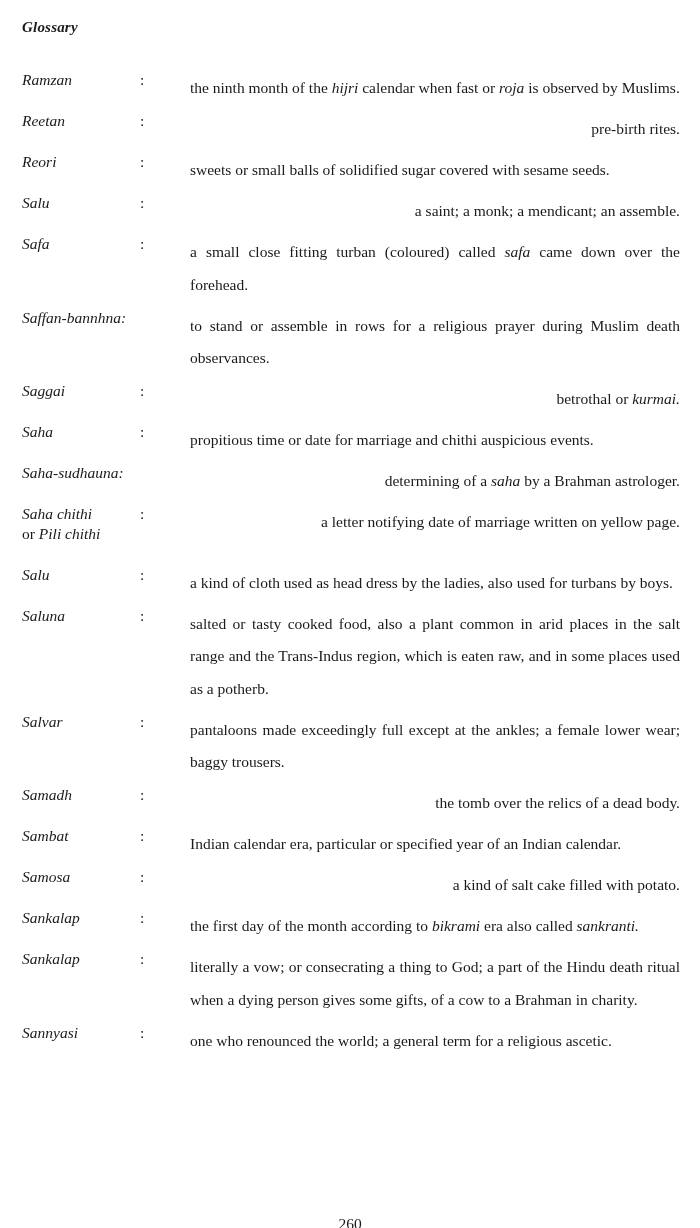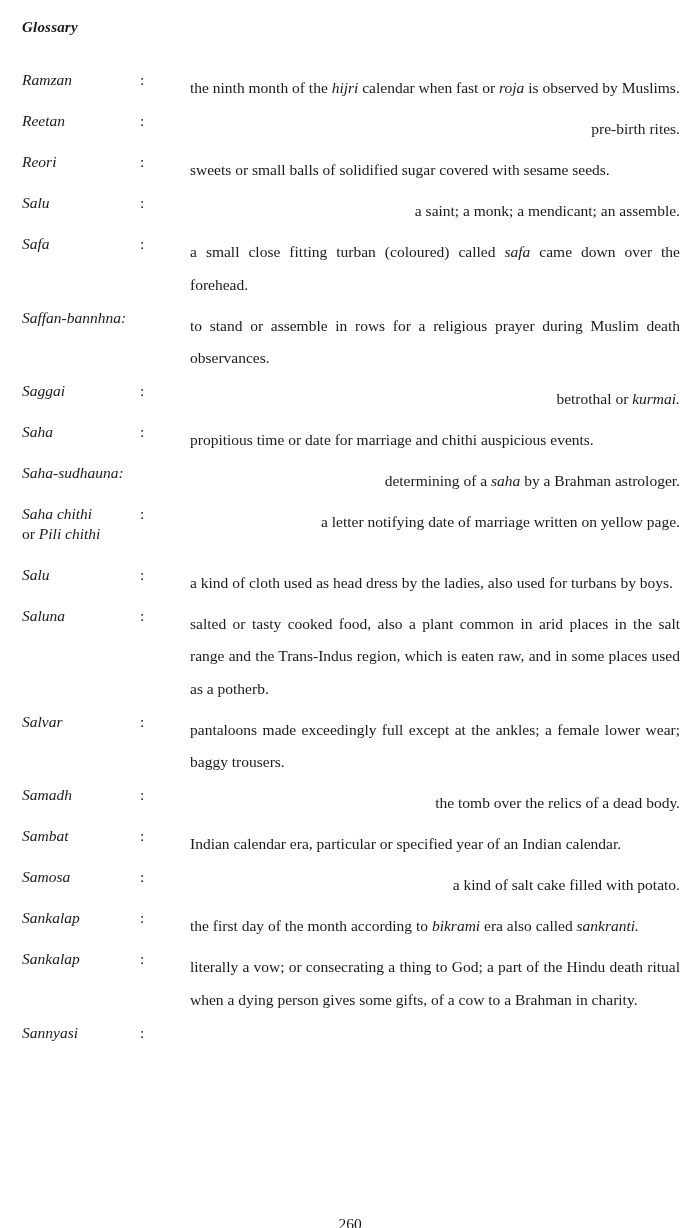--- a/index.html
+++ b/index.html
@@ -219,18 +219,19 @@
         <div class="def">the first day of the month according to <i>bikrami</i> era also called <i>sankranti.</i></div>
       </div>
       <div class="entry">
         <div class="term">Sankalap</div>
         <div class="colon">:</div>
         <div class="def">literally a vow; or consecrating a thing to God; a part of the Hindu death ritual when a dying person gives some gifts, of a cow to a Brahman in charity.</div>
       </div>
       <div class="entry">
         <div class="term">Sannyasi</div>
         <div class="colon">:</div>
+        <div class="def">one who renounced the world; a general term for a religious ascetic.</div>
       </div>
     </div>
 
   <div class="page-number">260</div>
 
 </div>
 
 </body></html>

